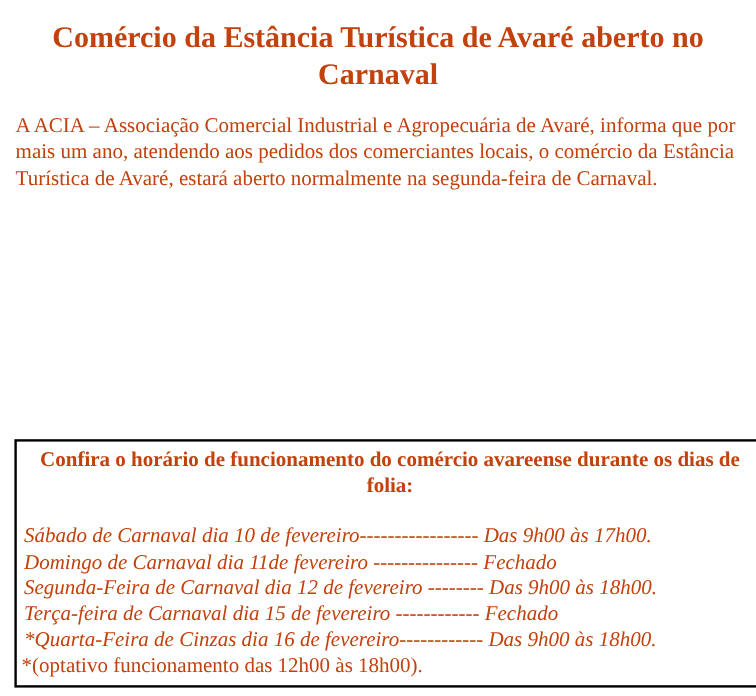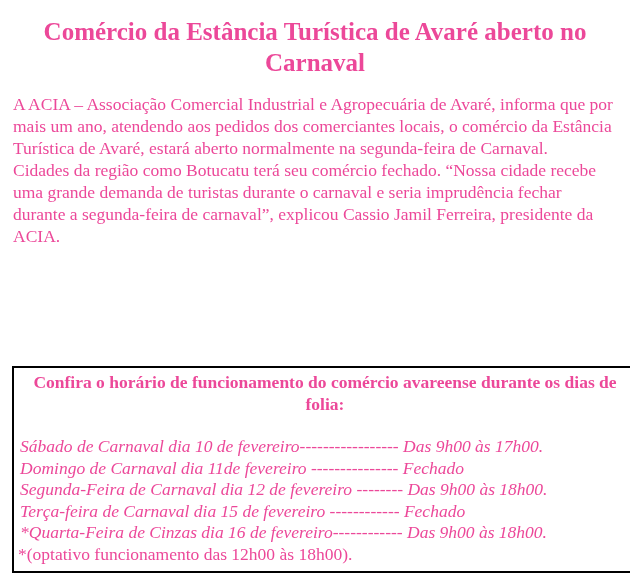--- a/index.html
+++ b/index.html
@@ -5,21 +5,21 @@
   html, body {
     margin: 0;
     padding: 0;
     background: #ffffff;
   }
   .page {
     position: relative;
     width: 630px;
     height: 580px;
     background: #ffffff;
-    color: #ec4899;
+    color: #c2410c;
     font-family: "Liberation Serif", serif;
     overflow: hidden;
   }
   .title {
     margin: 0;
     padding: 16px 12px 0 12px;
     text-align: center;
     font-weight: bold;
     font-size: 25px;
     line-height: 31px;
@@ -64,21 +64,20 @@
 </style>
 </head>
 <body>
 
 <div class="page">
 
   <h1 class="title">Comércio da Estância Turística de Avaré aberto no Carnaval</h1>
 
   <div class="body-text">
     <p>A ACIA – Associação Comercial Industrial e Agropecuária de Avaré, informa que por mais um ano, atendendo aos pedidos dos comerciantes locais, o comércio da Estância Turística de Avaré, estará aberto normalmente na segunda-feira de Carnaval.</p>
-    <p>Cidades da região como Botucatu terá seu comércio fechado. “Nossa cidade recebe uma grande demanda de turistas durante o carnaval e seria imprudência fechar durante a segunda-feira de carnaval”, explicou Cassio Jamil Ferreira, presidente da ACIA.</p>
   </div>
 
   <div class="schedule-box">
     <div class="box-heading">Confira o horário de funcionamento do comércio avareense durante os dias de folia:</div>
 
     <div class="box-spacer"></div>
 
     <div class="schedule-line">Sábado de Carnaval dia 10 de fevereiro----------------- Das 9h00 às 17h00.</div>
     <div class="schedule-line">Domingo de Carnaval dia 11de fevereiro --------------- Fechado</div>
     <div class="schedule-line">Segunda-Feira de Carnaval dia 12 de fevereiro -------- Das 9h00 às 18h00.</div>

